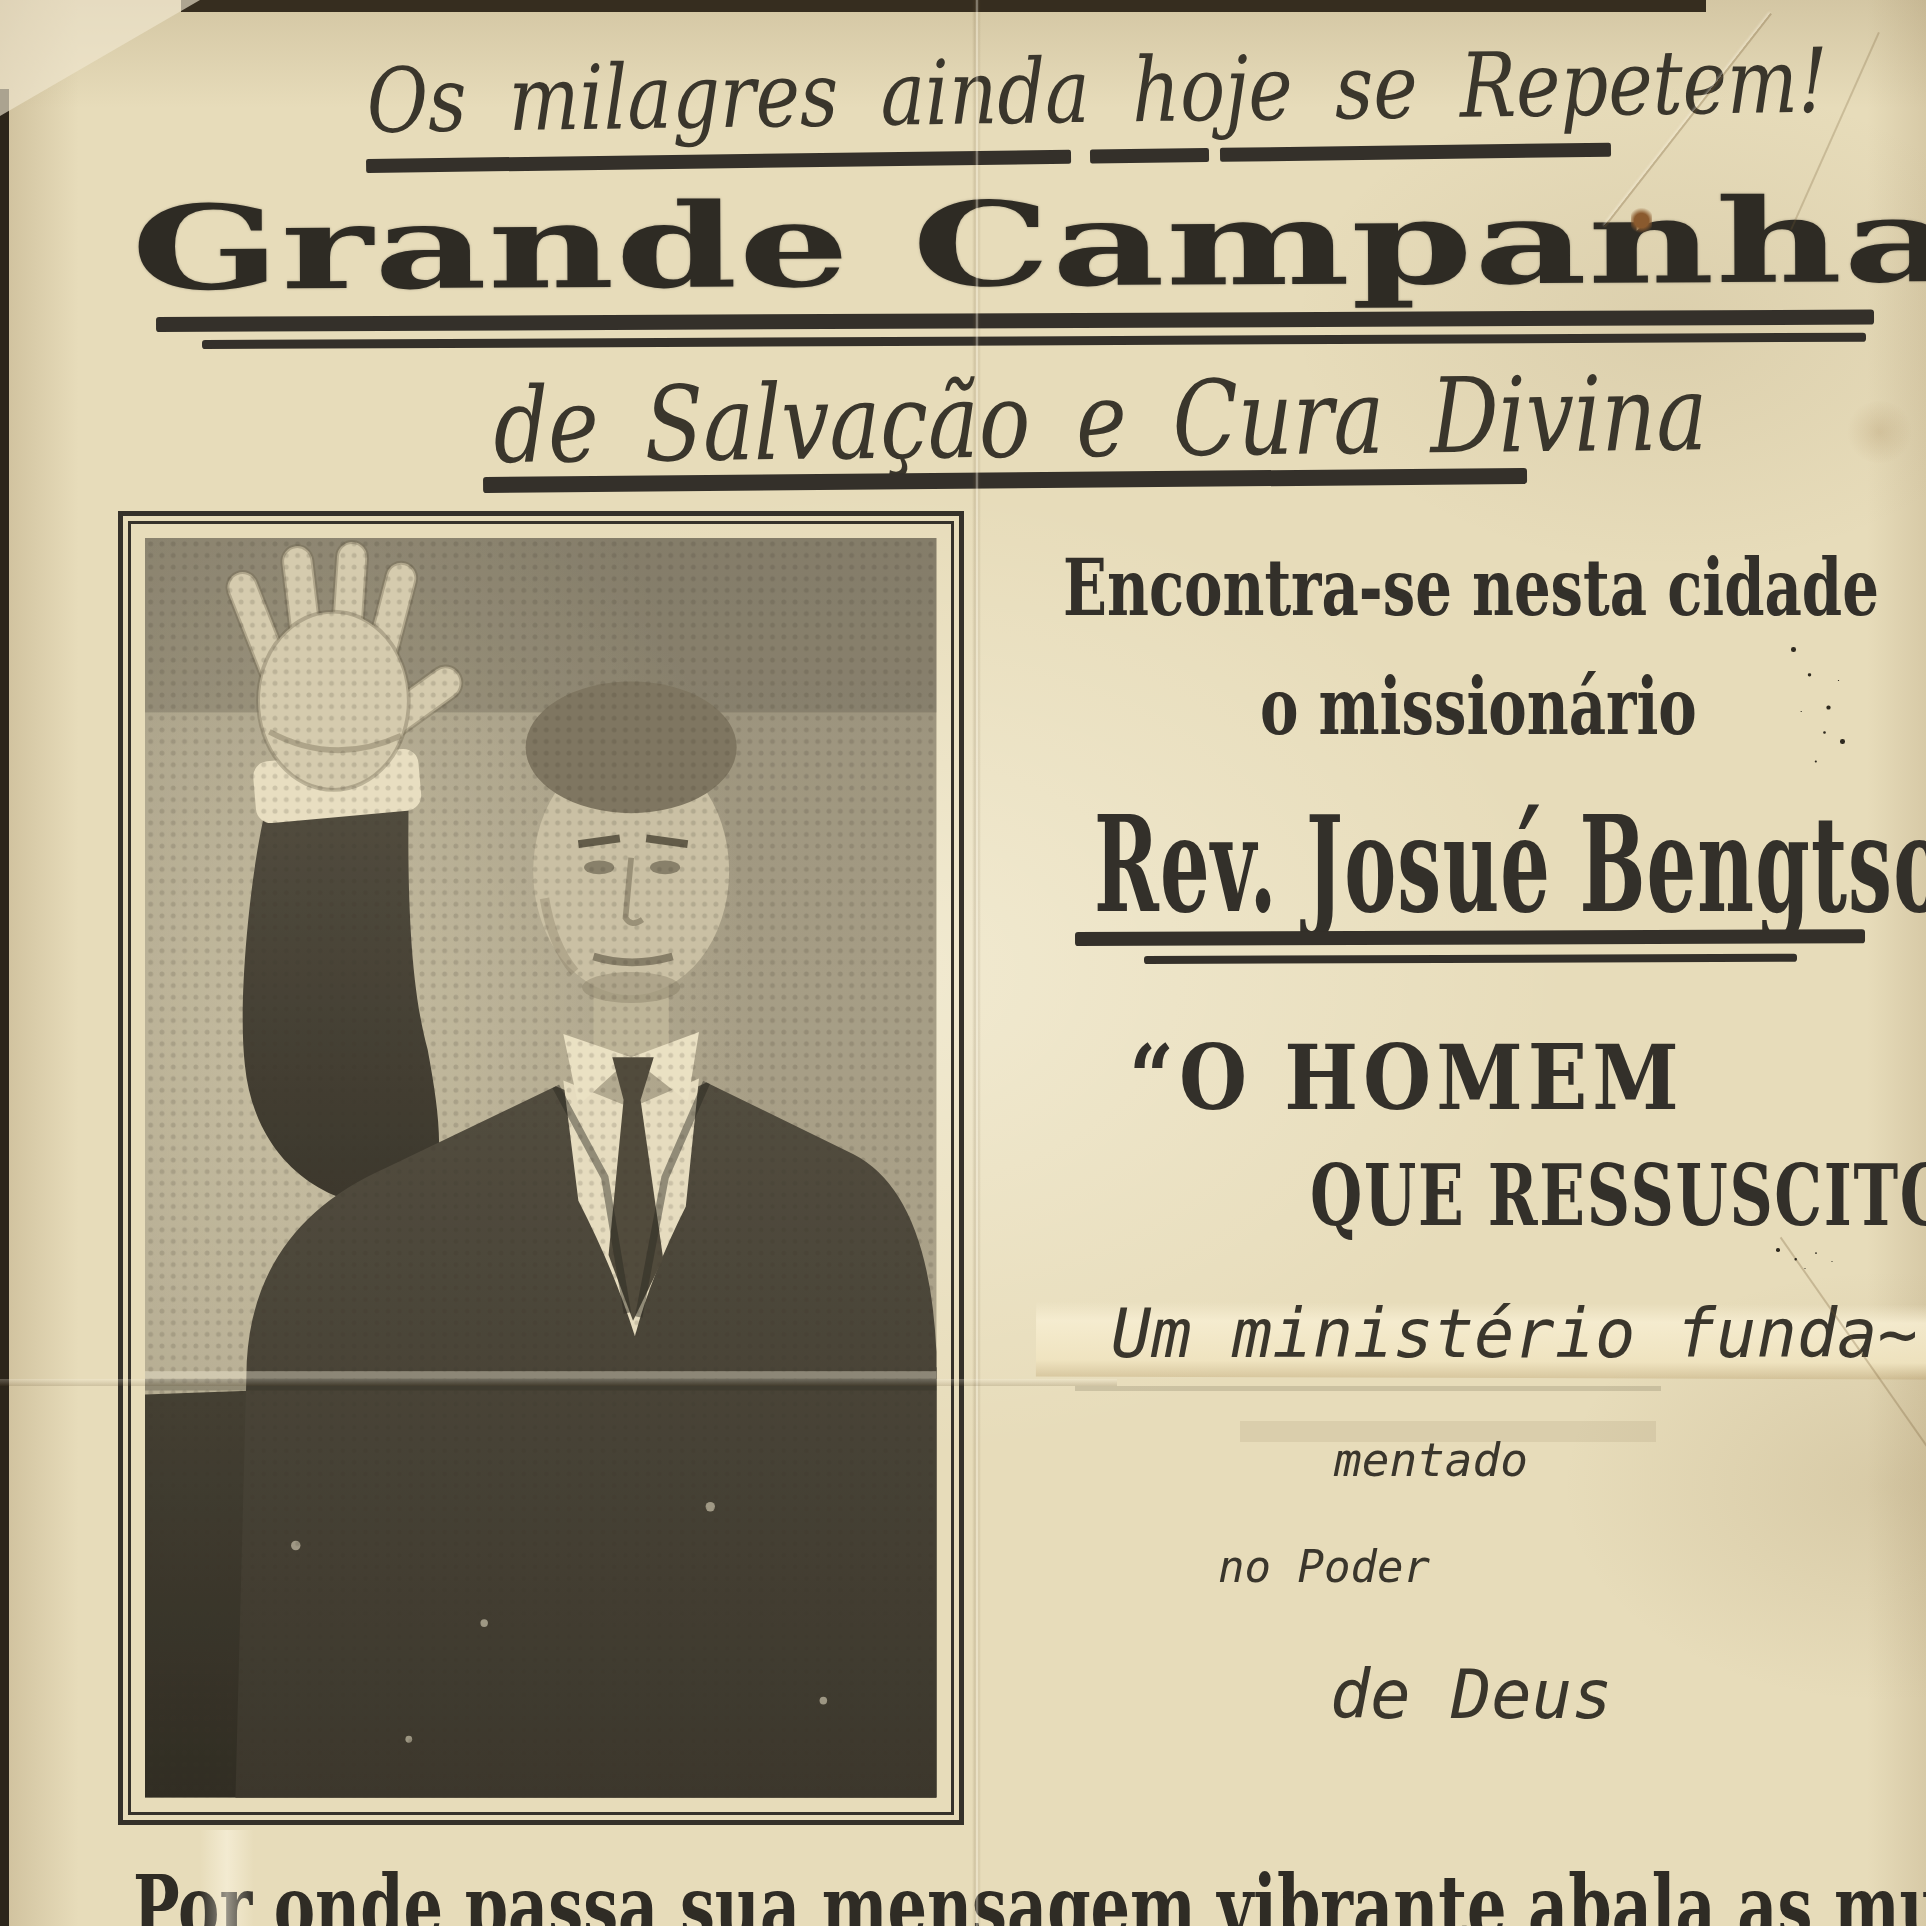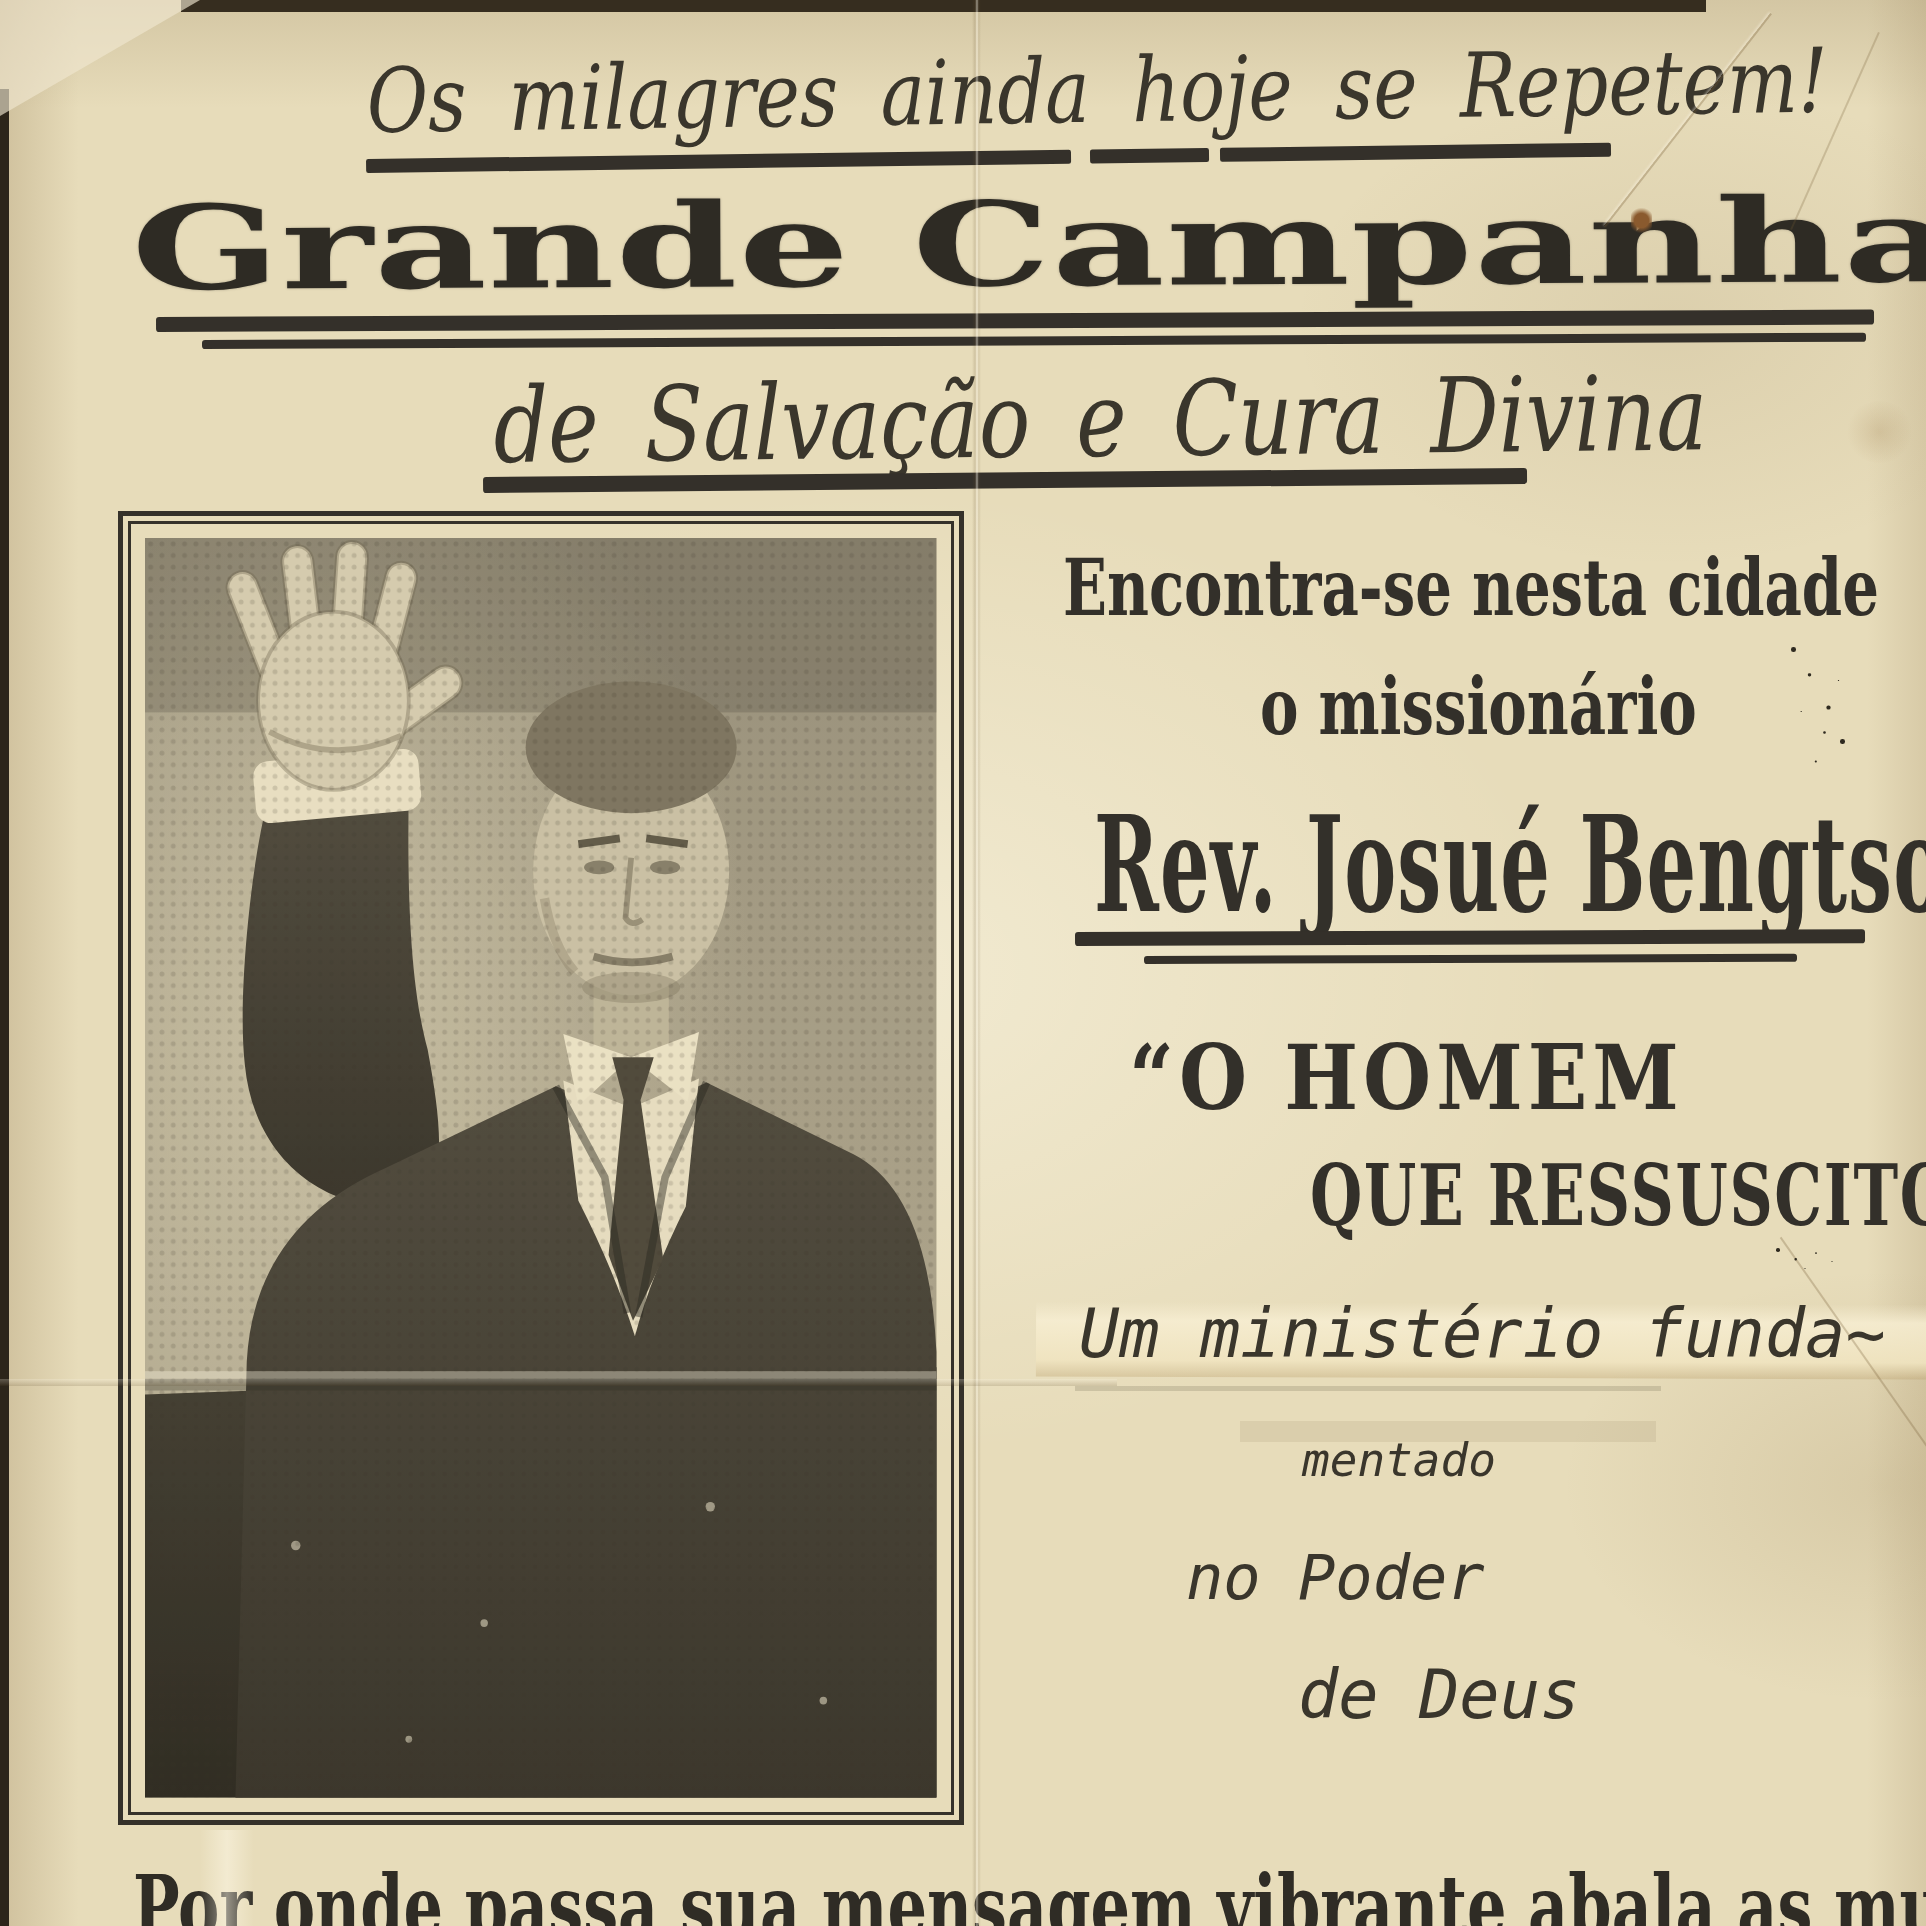--- a/index.html
+++ b/index.html
@@ -41,27 +41,27 @@
   .photo-inner svg{display:block;width:100%;height:100%;}
   
   .city1{left:1063px;top:541px;font-size:79px;font-weight:bold;transform:scale(0.73,1);}
   .city2{left:1260px;top:660px;font-size:79px;font-weight:bold;transform:scale(0.73,1);}
   .name{left:1094px;top:787px;font-size:100px;font-weight:bold;letter-spacing:1.5px;
     transform:scale(0.78,1.32);}
   .name-u1{left:1075px;top:932px;width:790px;height:14px;transform:rotate(-0.2deg);}
   .name-u2{left:1144px;top:956px;width:653px;height:7.7px;transform:rotate(-0.2deg);}
   .quote1{left:1129px;top:1025px;font-size:85px;font-weight:bold;letter-spacing:5.4px;transform:scale(0.92,1.05);}
   .quote2{left:1310px;top:1145px;font-size:81px;font-weight:bold;letter-spacing:2.3px;transform:scale(0.74,1.05);}
-  .mono{font-family:"DejaVu Sans Mono","Liberation Mono",monospace;font-style:italic;color:#3a362c;}
+  .mono{font-family:"DejaVu Sans Mono","Liberation Mono",monospace;font-style:italic;color:#3a362c;margin-left:32px;}
   .tape{position:absolute;left:1036px;top:1303px;width:928px;height:75px;transform:rotate(0.2deg);
     background:linear-gradient(180deg, rgba(247,238,210,0) 0%, rgba(247,238,210,0.85) 25%,
       rgba(240,228,192,0.9) 78%, rgba(180,150,95,0.3) 100%);}
   .min1{left:1079px;top:1295px;font-size:67px;}
   .min2{left:1302px;top:1433px;font-size:46px;}
-  .min3{left:1186px;top:1541px;font-size:62px;}
+  .min3{left:1186px;top:1541px;font-size:44px;}
   .min4{left:1298px;top:1656px;font-size:67px;}
   .ghost1{position:absolute;left:1075px;top:1386px;width:586px;height:5.4px;background:rgba(80,70,50,0.18);}
   .ghost2{position:absolute;left:1240px;top:1421px;width:416px;height:21px;background:rgba(120,105,75,0.12);}
   
   .msg{left:133px;top:1855px;font-size:85px;font-weight:bold;transform:scale(0.73,1.02);color:#2f2c25;}
   
   .scan-top{position:absolute;left:181px;top:0;width:1525px;height:11.6px;background:#362d1f;}
   .scan-left{position:absolute;left:0;top:89px;width:9.2px;height:2613px;background:#2c251a;}
   .wedge{position:absolute;left:0;top:0;width:200px;height:116px;background:#f0e7cf;opacity:0.65;
     clip-path:polygon(0 0,100% 0,0 100%);}

